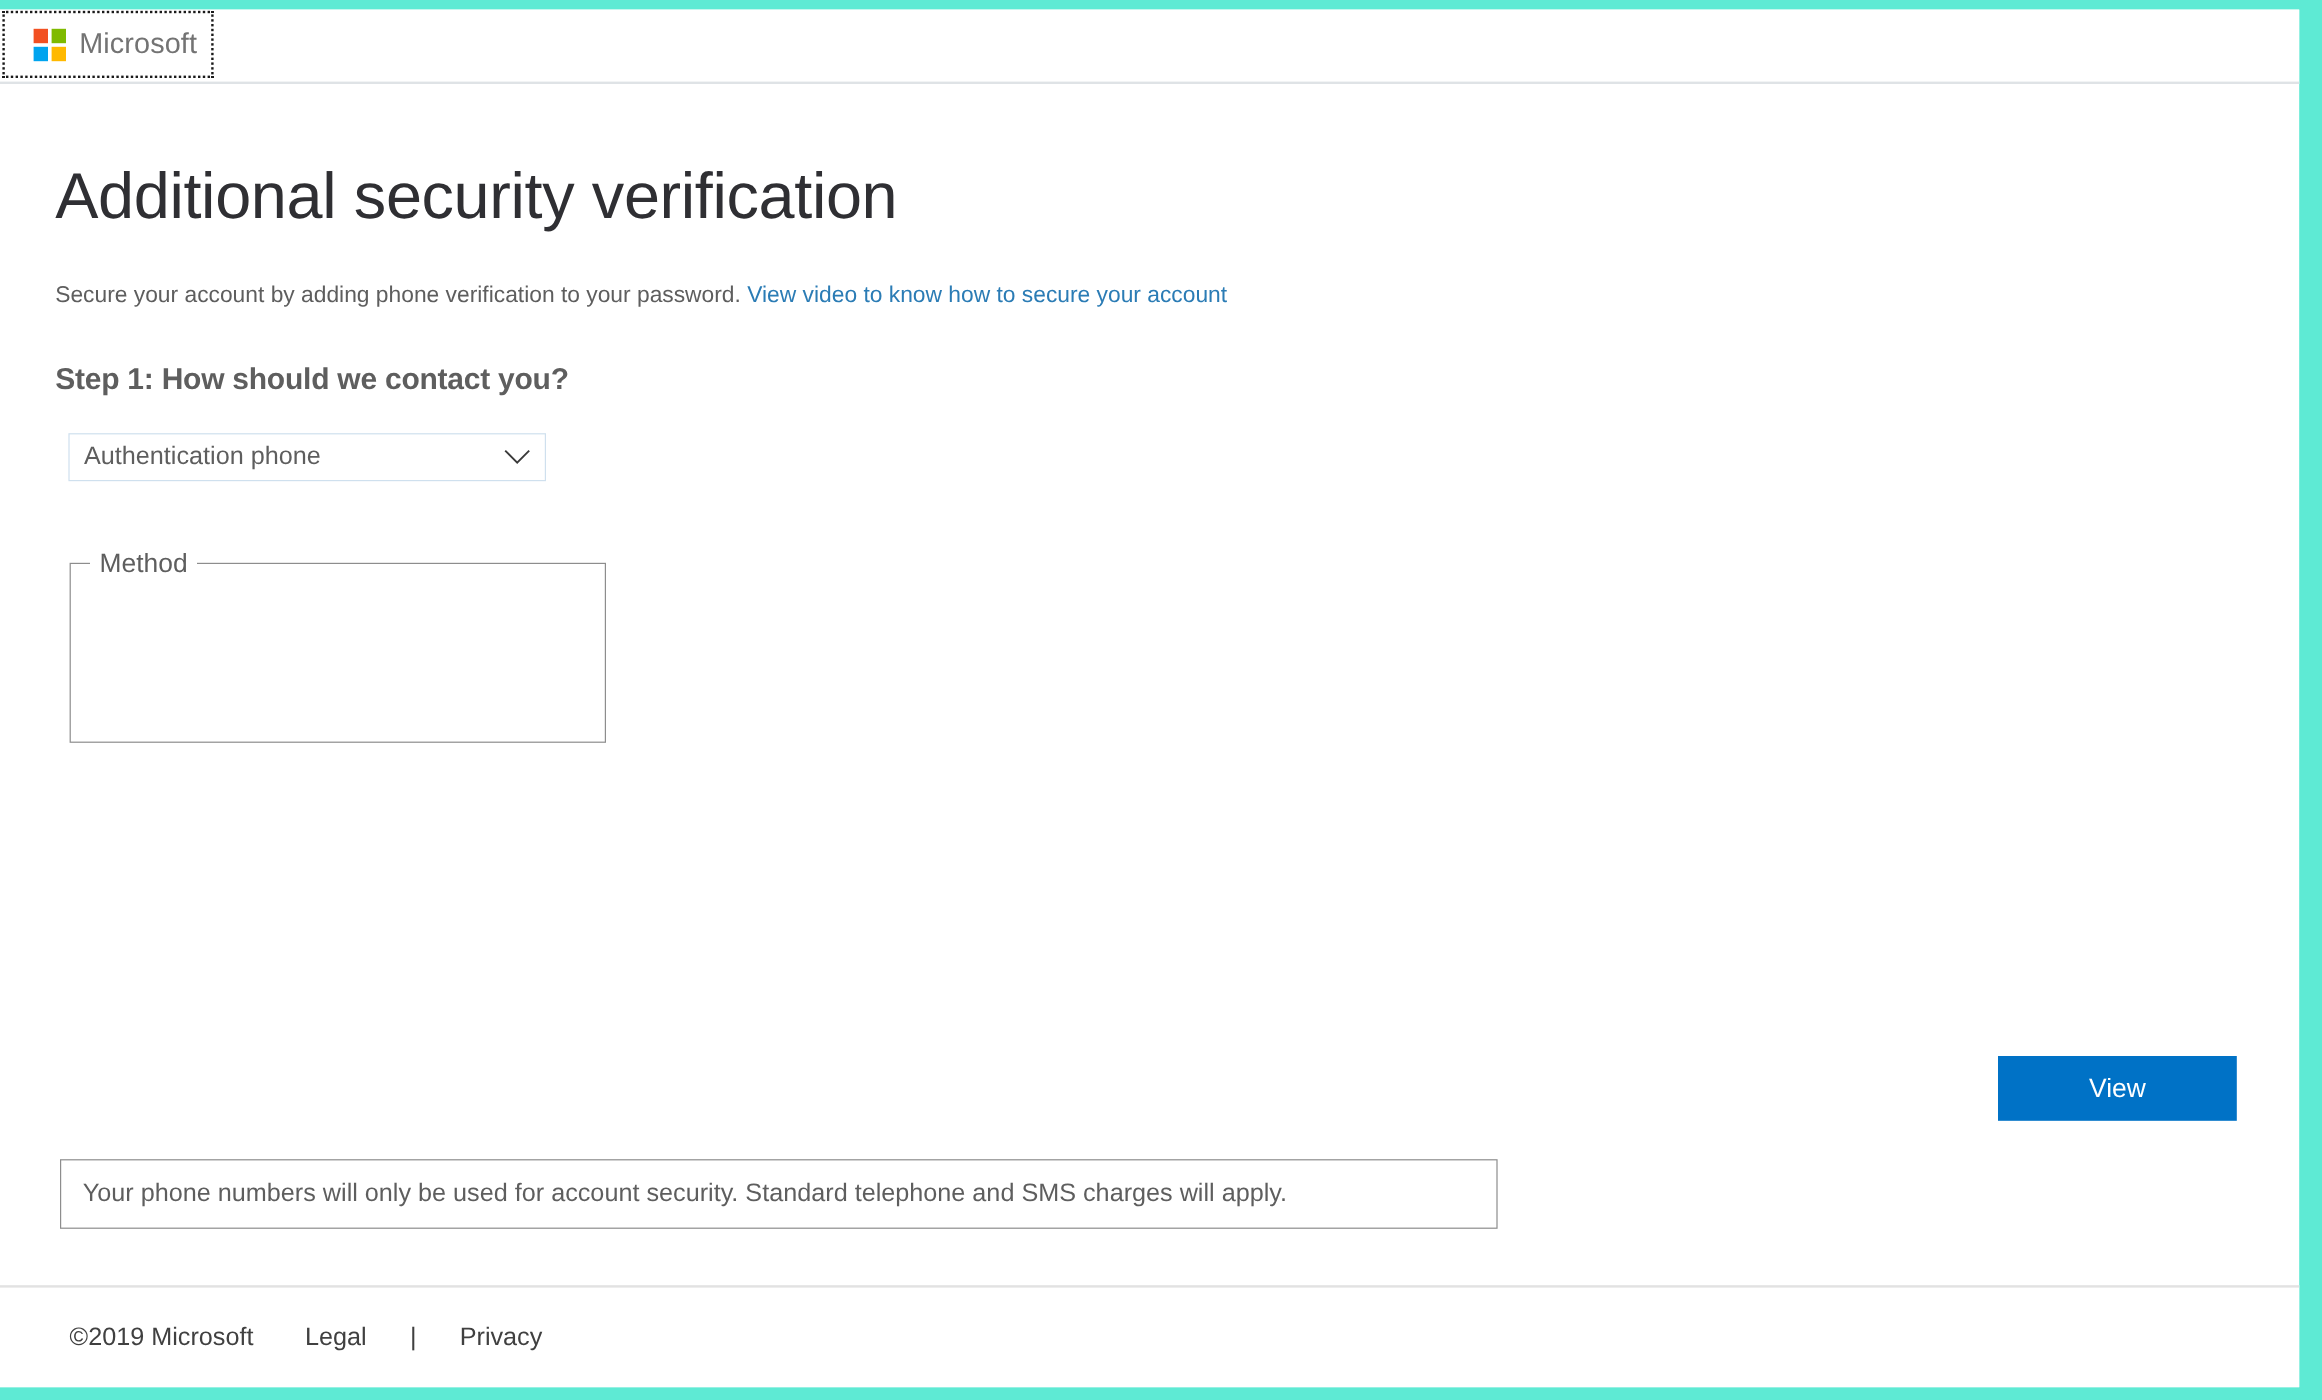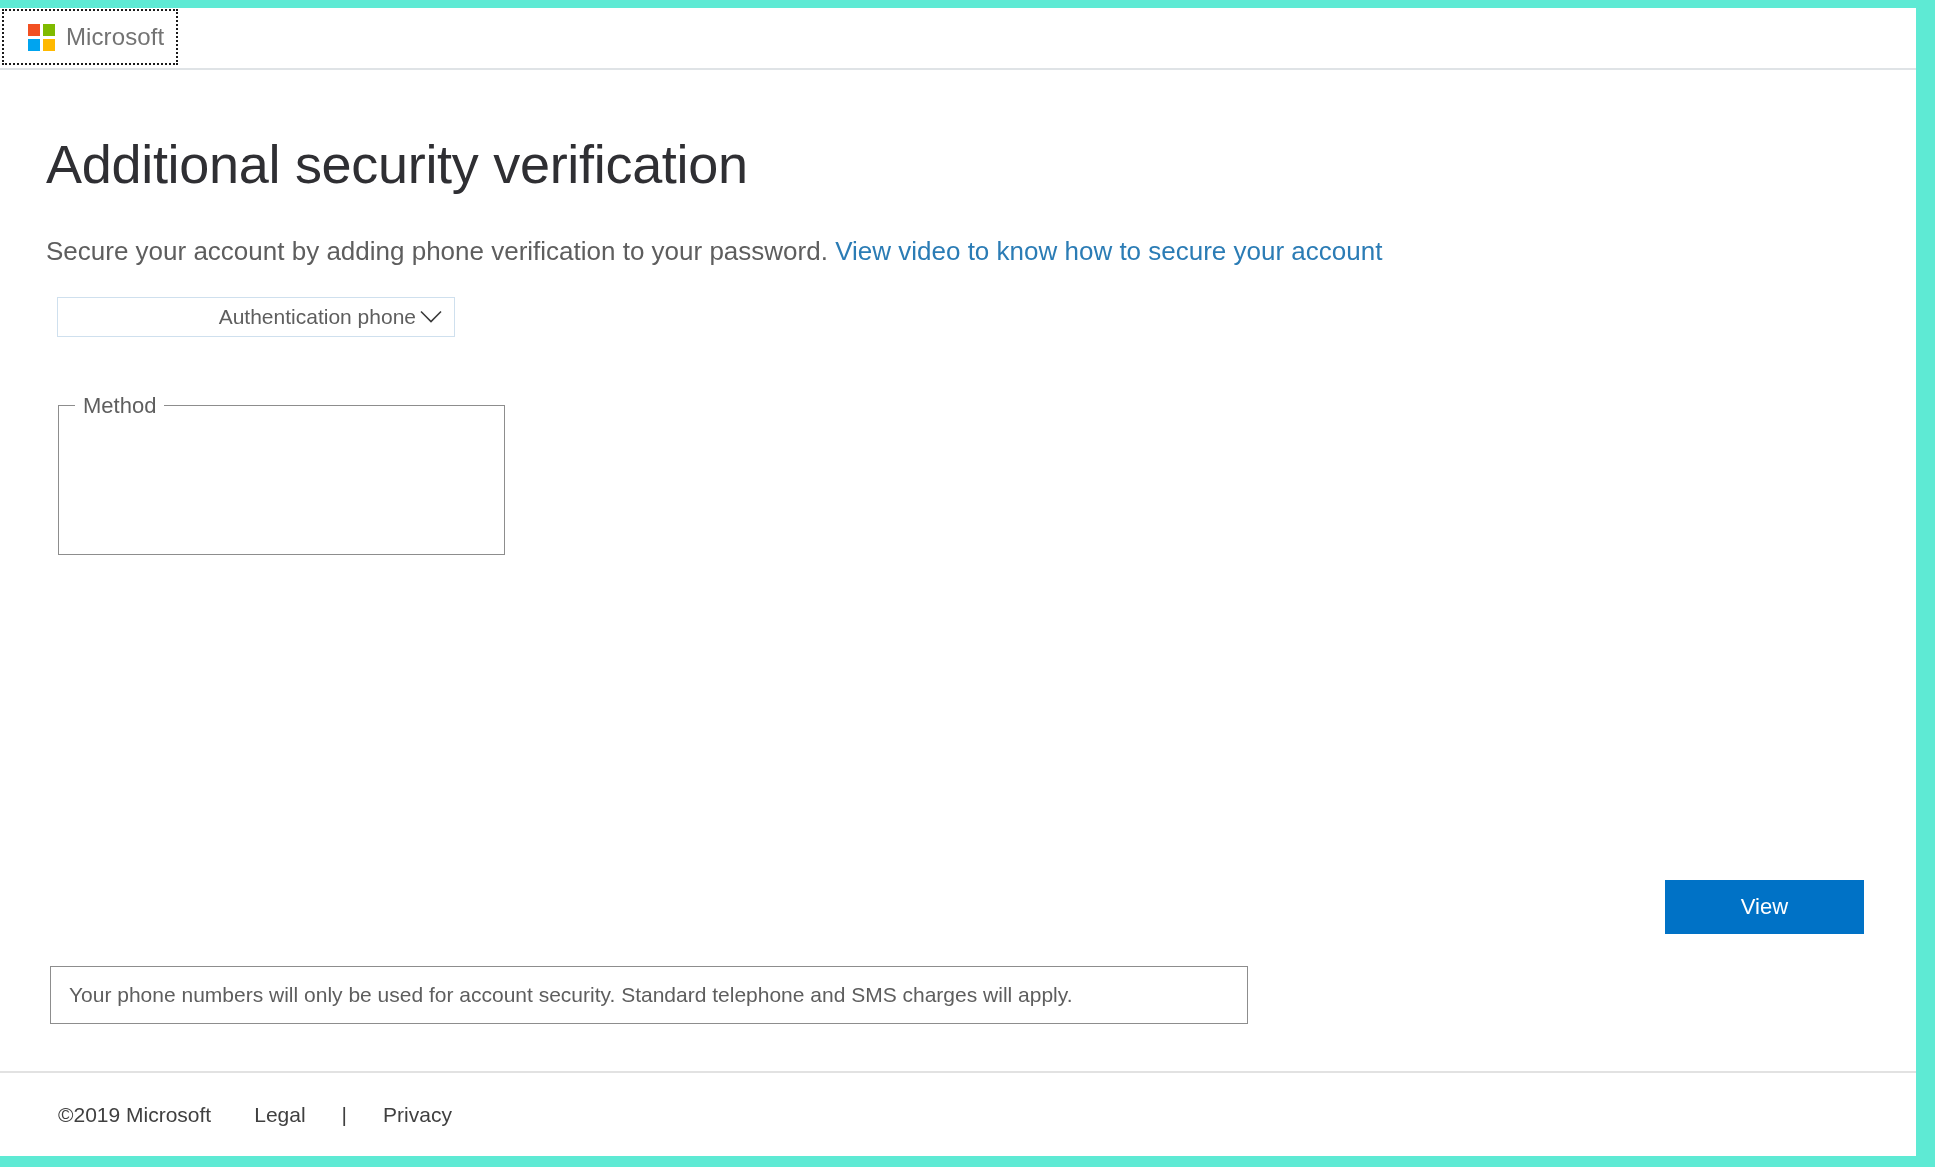--- a/index.html
+++ b/index.html
@@ -75,21 +75,21 @@
     padding-top: 66px;
     font-size: 54px;
     font-weight: 300;
     color: #2f2f33;
     letter-spacing: -0.3px;
     line-height: 1.05;
   }
   .subtitle {
     margin: 0;
     padding-top: 43px;
-    font-size: 26px;
+    font-size: 19px;
     color: #5e5e5e;
     font-weight: 400;
   }
   .subtitle a {
     color: #2b7cb5;
     text-decoration: none;
   }
   .step-title {
     margin: 0;
     padding-top: 44px;
@@ -107,21 +107,20 @@
     display: inline-flex;
     align-items: center;
     height: 40px;
     background: #ffffff;
     border: 1px solid #cfe0ee;
     padding: 0 38px 0 12px;
     color: #5e5e5e;
     font-size: 21px;
     cursor: pointer;
     white-space: nowrap;
-    justify-content: flex-end;
   }
   .select-auth { width: 398px; margin-left: 11px; }
   .select-country { width: 400px; margin-left: 11px; border-color: #d7e7f4; }
   .chev {
     position: absolute;
     right: 12px;
     top: 50%;
     transform: translateY(-50%);
     width: 22px;
     height: 13px;
@@ -260,20 +259,21 @@
 
     <div class="content">
 
       <h1 class="page-title">Additional security verification</h1>
 
       <p class="subtitle">
         <span>Secure your account by adding phone verification to your password.</span>
         <a href="#">View video to know how to secure your account</a>
       </p>
 
+      <h2 class="step-title">Step 1: How should we contact you?</h2>
 
       <div class="row-1">
         <div class="select-box select-auth">
           <span>Authentication phone</span>
           <span class="chev">
             <svg width="22" height="13" viewBox="0 0 22 13">
               <polyline points="1,1 11,11 21,1" fill="none" stroke="#3b3b3b" stroke-width="1.6"></polyline>
             </svg>
           </span>
         </div>

